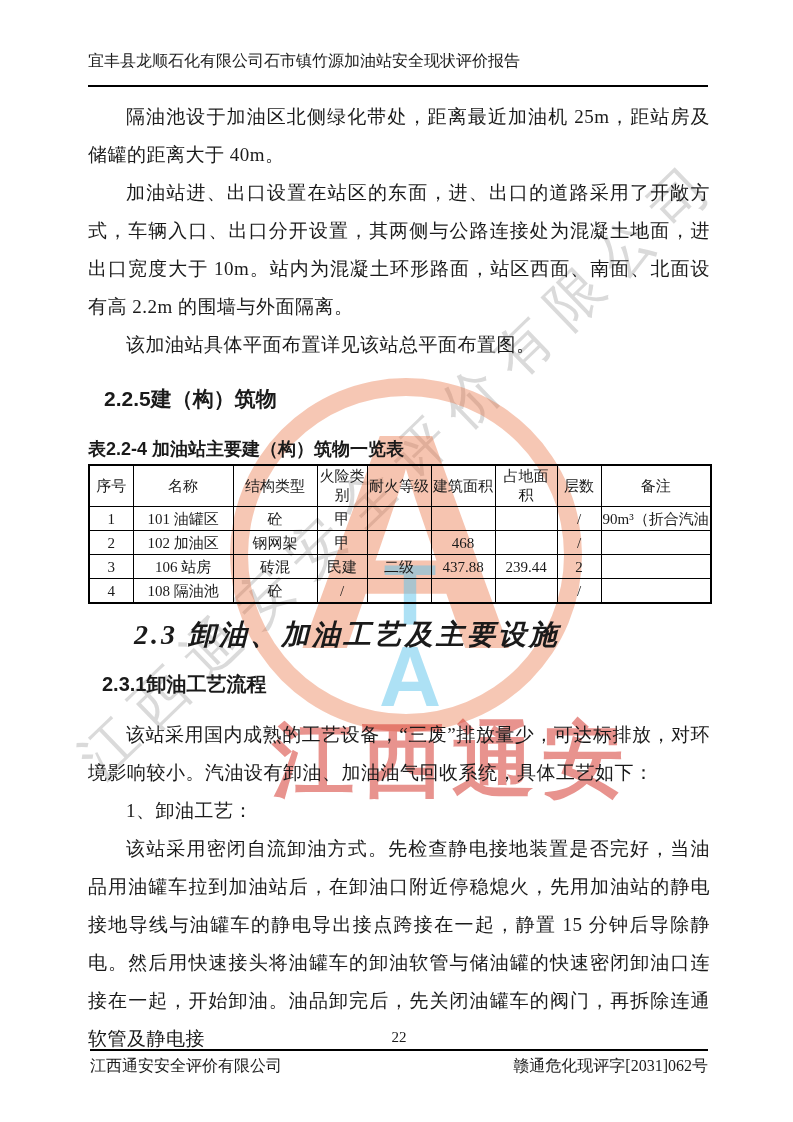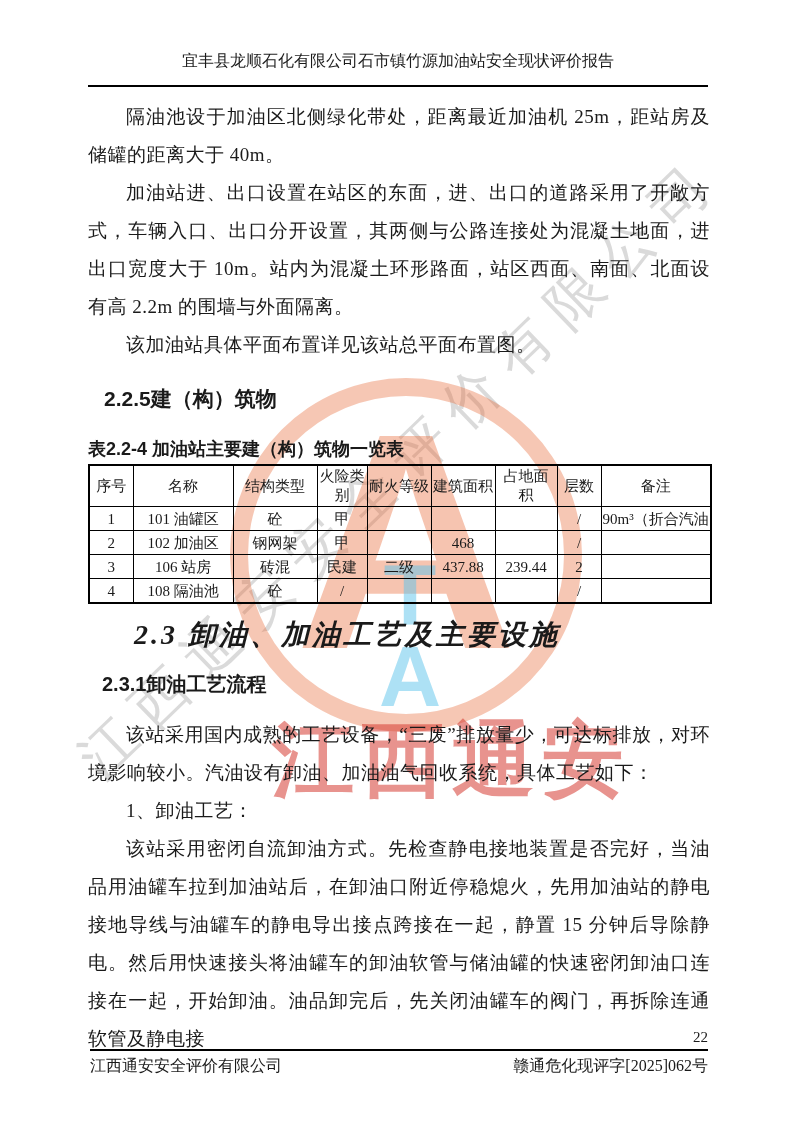--- a/index.html
+++ b/index.html
@@ -32,25 +32,25 @@
     color:rgba(92,195,235,0.50);
   }
   .wm-red{
     left:272px;top:706px;font-weight:bold;font-size:82px;letter-spacing:8px;
     color:rgba(213,58,50,0.55);font-family:"Liberation Serif",serif;
     white-space:nowrap;
   }
   
   .page-header{
     position:absolute;z-index:1;left:88px;right:85px;top:50px;
-    text-align:center;font-size:16px;line-height:22px;
+    font-size:16px;line-height:22px;
     border-bottom:2px solid #000;padding-bottom:13px;
   }
   .page-footer{position:absolute;z-index:1;left:90px;right:85px;top:1028px;}
-  .page-num{text-align:right;font-size:15px;line-height:18px;margin-bottom:3px;}
+  .page-num{text-align:center;font-size:15px;line-height:18px;margin-bottom:3px;}
   .footer-row{
     border-top:2px solid #000;padding-top:5px;
     display:flex;justify-content:space-between;font-size:16px;
   }
   
   .content{position:absolute;z-index:1;left:88px;width:622px;top:98px;}
   .para{
     margin:0;font-size:19px;line-height:38px;letter-spacing:0.5px;
     text-align:justify;text-indent:2em;
   }
@@ -183,15 +183,15 @@
 
   <p class="para">该站采用国内成熟的工艺设备，“三废”排放量少，可达标排放，对环境影响较小。汽油设有卸油、加油油气回收系统，具体工艺如下：</p>
   <p class="para">1、卸油工艺：</p>
   <p class="para">该站采用密闭自流卸油方式。先检查静电接地装置是否完好，当油品用油罐车拉到加油站后，在卸油口附近停稳熄火，先用加油站的静电接地导线与油罐车的静电导出接点跨接在一起，静置 15 分钟后导除静电。然后用快速接头将油罐车的卸油软管与储油罐的快速密闭卸油口连接在一起，开始卸油。油品卸完后，先关闭油罐车的阀门，再拆除连通软管及静电接</p>
 </div>
 
 <div class="page-footer">
   <div class="page-num">22</div>
   <div class="footer-row">
     <span>江西通安安全评价有限公司</span>
-    <span>赣通危化现评字[2025]062号</span>
+    <span>赣通危化现评字[2031]062号</span>
   </div>
 </div>
 
 </body></html>

